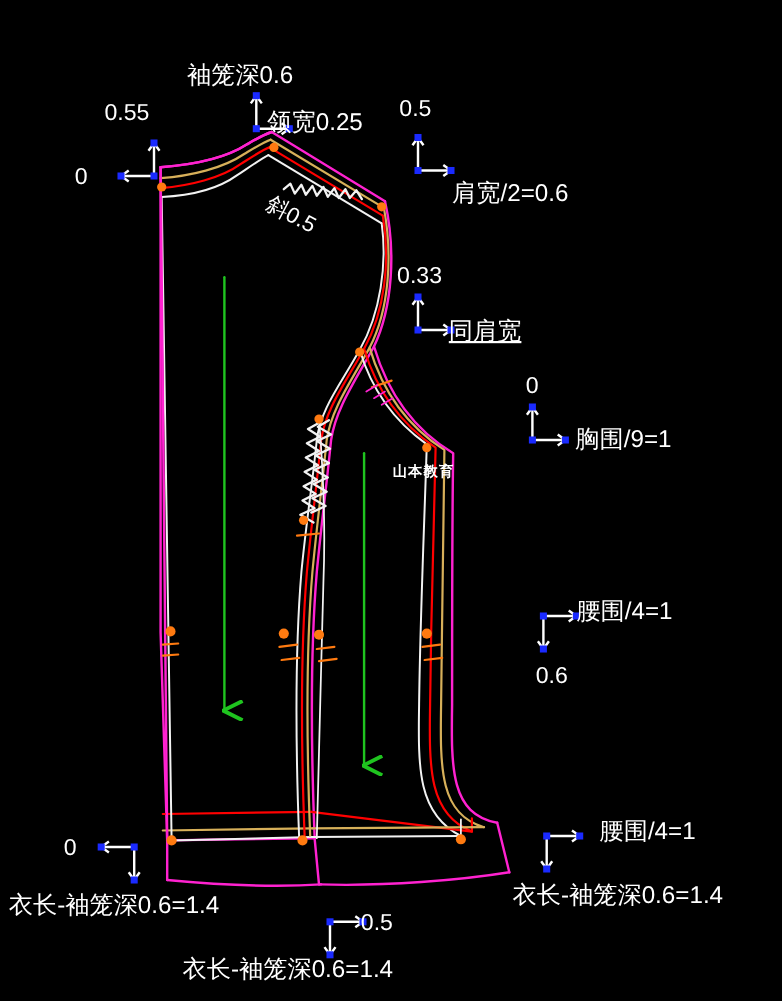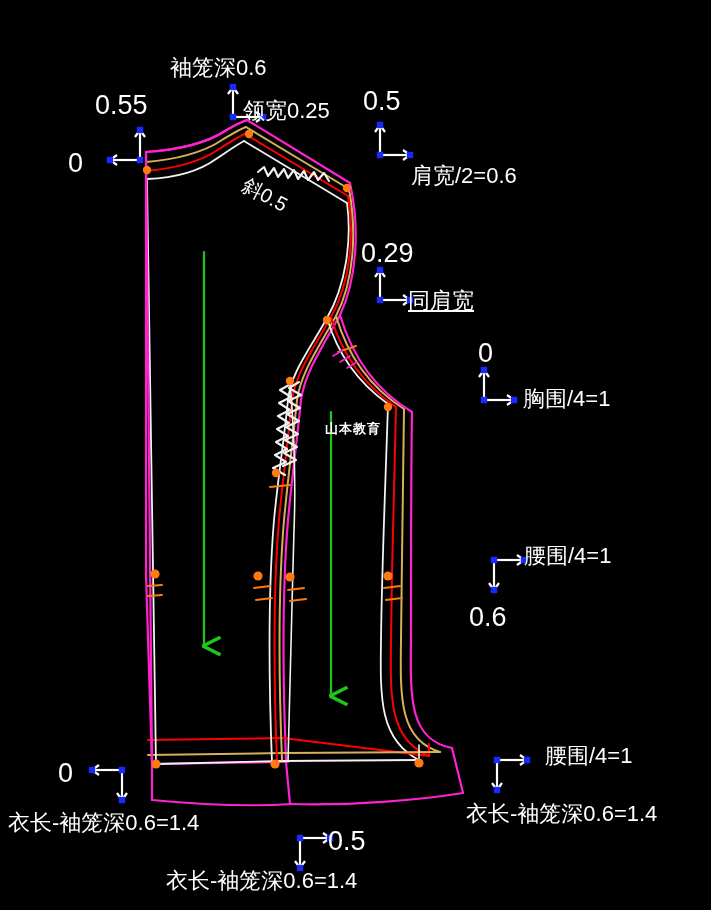--- a/index.html
+++ b/index.html
@@ -3,21 +3,21 @@
 <meta charset="utf-8">
 <style>
   html,body{margin:0;padding:0;background:#000;}
   body{width:711px;height:910px;overflow:hidden;
        font-family:"Liberation Sans","DejaVu Sans",sans-serif;}
   #stage{position:relative;width:711px;height:910px;background:#000;}
   svg.layer{position:absolute;left:0;top:0;width:711px;height:910px;}
   .lbl{position:absolute;color:#fff;white-space:nowrap;
        font-family:"Liberation Sans","DejaVu Sans",sans-serif;
        font-size:21px;line-height:1;letter-spacing:0px;}
-  .lbl.num{font-size:27px;}
+  .lbl.num{font-size:21px;}
   .lbl.big{font-size:22px;}
   .wm{position:absolute;color:#fff;font-size:13px;
       font-family:"DejaVu Serif","Liberation Serif",serif;font-weight:700;
       letter-spacing:1px;white-space:nowrap;}
   .slope{position:absolute;color:#fff;font-size:20px;white-space:nowrap;
          transform:rotate(28deg);transform-origin:left top;}
 </style>
 </head>
 <body>
 
@@ -247,30 +247,30 @@
       </g>
   </svg>
 
   <div id="labels">
       <div class="lbl big" style="left: 170px; top: 57px;">袖笼深0.6</div>
       <div class="lbl num" style="left: 95px; top: 92px;">0.55</div>
       <div class="lbl num" style="left: 68px; top: 150px;">0</div>
       <div class="lbl big" style="left: 243px; top: 100px;">领宽0.25</div>
       <div class="lbl num" style="left: 363px; top: 88px;">0.5</div>
       <div class="lbl big" style="left: 411px; top: 165px;">肩宽/2=0.6</div>
-      <div class="lbl num" style="left: 361px; top: 240px;">0.29</div>
+      <div class="lbl num" style="left: 361px; top: 240px;">0.33</div>
       <div class="lbl big" style="left: 408px; top: 290px; text-decoration: underline;">同肩宽</div>
       <div class="lbl num" style="left: 478px; top: 340px;">0</div>
-      <div class="lbl big" style="left: 523px; top: 388px;">胸围/4=1</div>
+      <div class="lbl big" style="left: 523px; top: 388px;">胸围/9=1</div>
       <div class="lbl big" style="left: 524px; top: 545px;">腰围/4=1</div>
-      <div class="lbl num" style="left: 469px; top: 604px;">0.6</div>
+      <div class="lbl num" style="left: 487px; top: 604px;">0.6</div>
       <div class="lbl big" style="left: 545px; top: 745px;">腰围/4=1</div>
       <div class="lbl big" style="left: 466px; top: 803px;">衣长-袖笼深0.6=1.4</div>
       <div class="lbl num" style="left: 58px; top: 760px;">0</div>
       <div class="lbl big" style="left: 8px; top: 812px;">衣长-袖笼深0.6=1.4</div>
       <div class="lbl num" style="left: 328px; top: 828px;">0.5</div>
       <div class="lbl big" style="left: 166px; top: 870px;">衣长-袖笼深0.6=1.4</div>
     </div>
 
-  <div class="wm" id="watermark" style="left:325px;top:420px;">山本教育</div>
+  <div class="wm" id="watermark" style="left:357px;top:420px;">山本教育</div>
 
   <div class="slope" id="slopelabel" style="left:250px;top:172px;">斜0.5</div>
 </div>
 
 </body></html>

